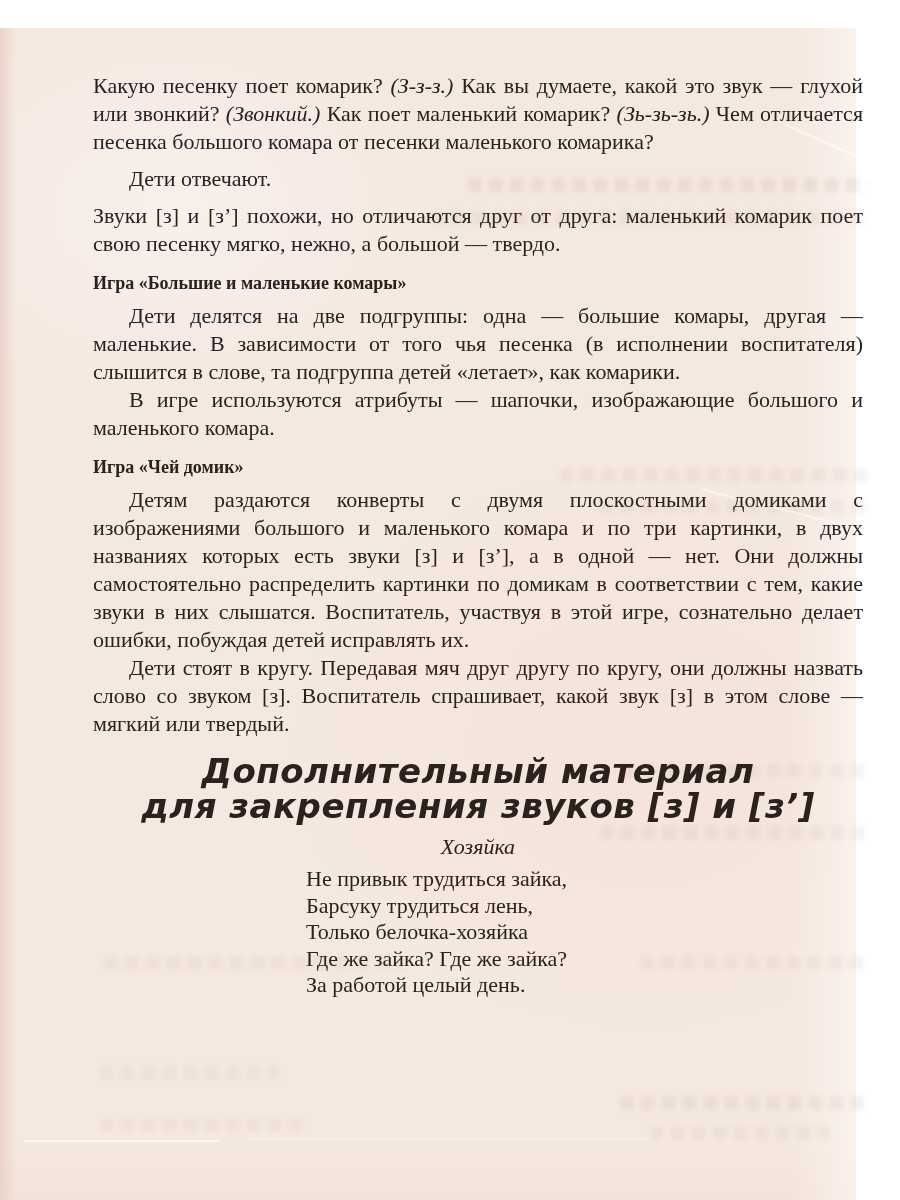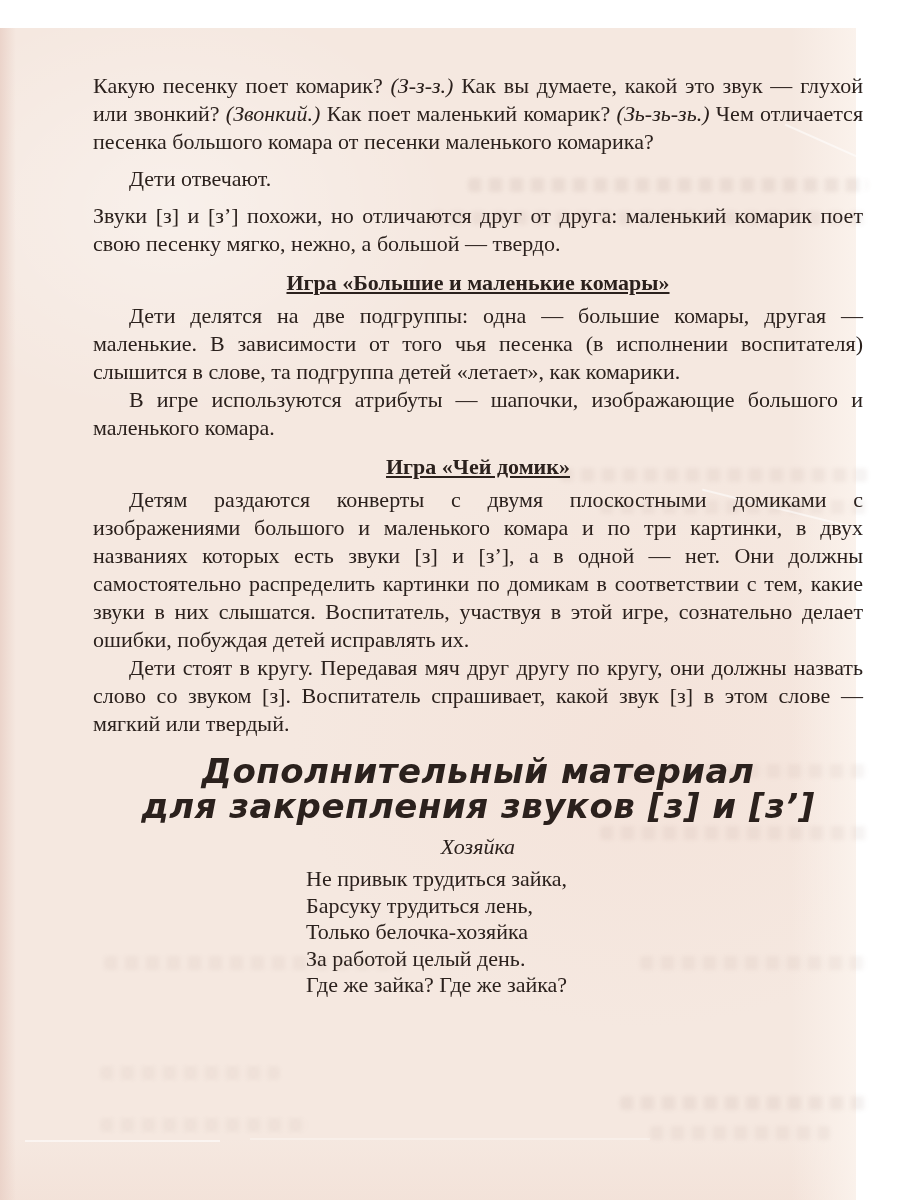--- a/index.html
+++ b/index.html
@@ -25,22 +25,22 @@
     position:absolute; left:93px; top:44px; width:770px;
     font-size:22px; line-height:28px;
   }
   p{margin:0;}
   .body{ text-align:justify; text-align-last:left; }
   .ind{ text-indent:36px; }
   .it{ font-style:italic; }
   .sp-top{ margin-top:9px; }
   h3{
     margin:11px 0 5px 0;
-    font-size:22px; line-height:28px;
-    font-weight:bold; text-align:center;text-decoration:underline;
+    font-size:18px; line-height:28px;
+    font-weight:bold; 
   }
   .big-heading{
     margin:16px 0 10px 0;
     font-family:"DejaVu Sans","Liberation Sans",sans-serif;
     font-style:italic; font-weight:bold;
     font-size:34px; line-height:35px;
     letter-spacing:.5px;
     text-align:center;
   }
   .poem-title{
@@ -117,21 +117,21 @@
       <div>для закрепления звуков [з] и [з’]</div>
     </div>
 
 
     <div class="poem-title">Хозяйка</div>
 
     <div class="poem">
       <div>Не привык трудиться зайка,</div>
       <div>Барсуку трудиться лень,</div>
       <div>Только белочка-хозяйка</div>
+      <div>Где же зайка? Где же зайка?</div>
       <div>За работой целый день.</div>
-      <div>Где же зайка? Где же зайка?</div>
     </div>
 
   </div>
 
   <div class="pagenum">42</div>
 
 </div>
 
 </body></html>

